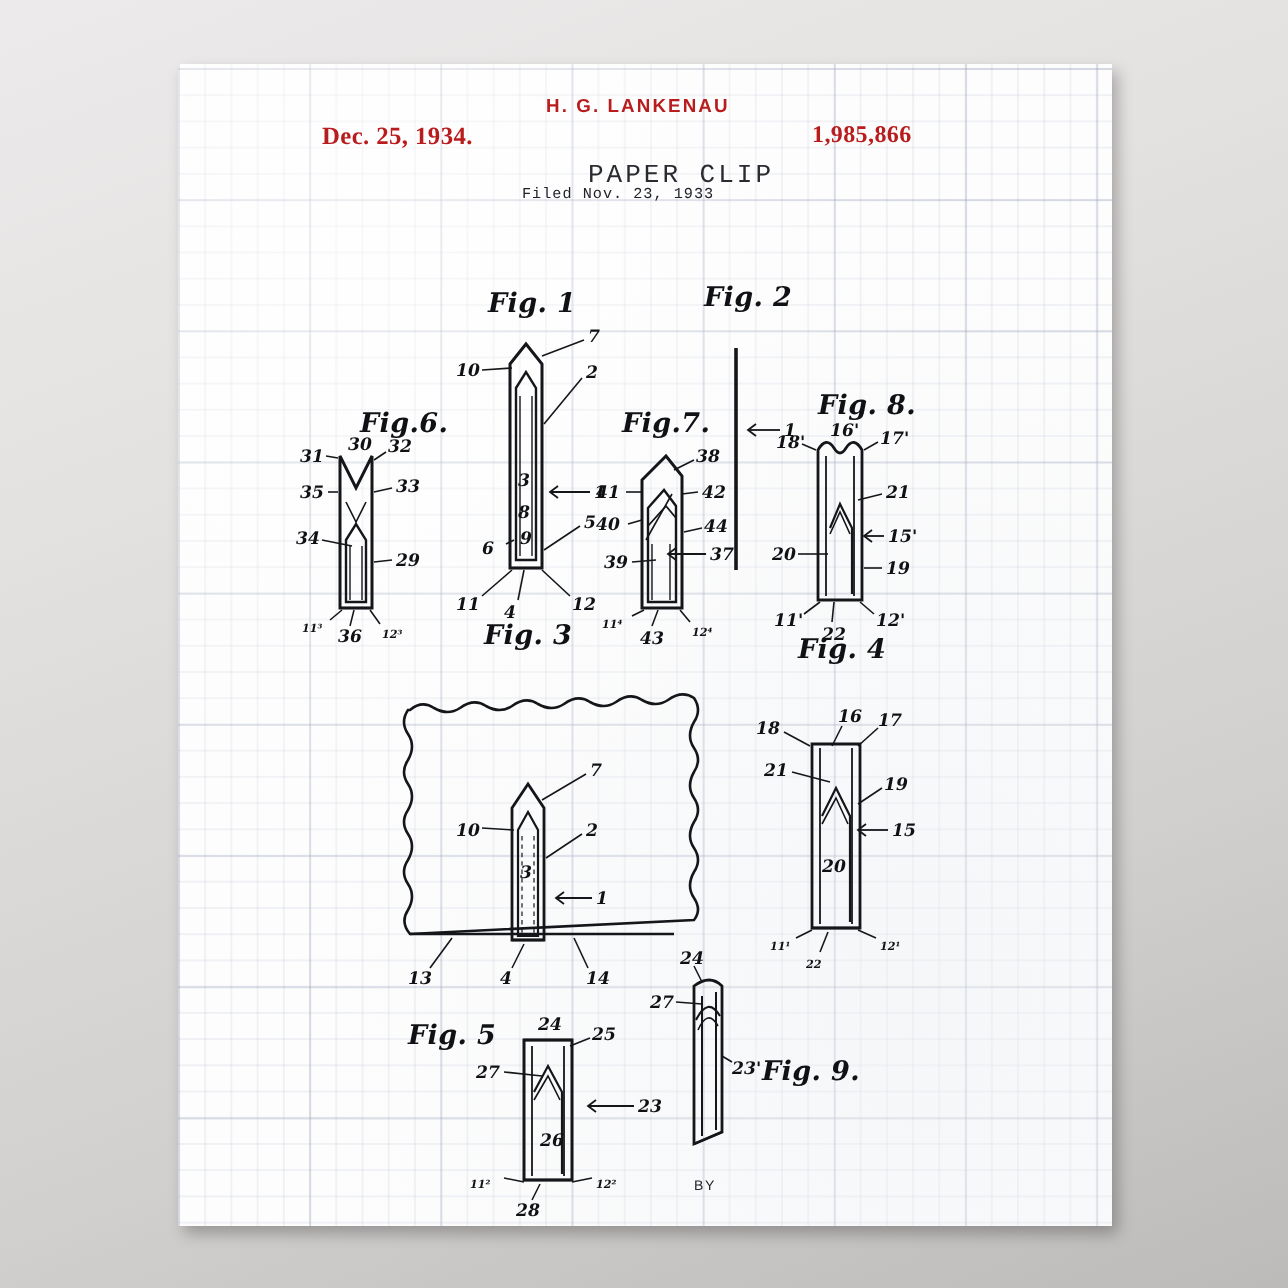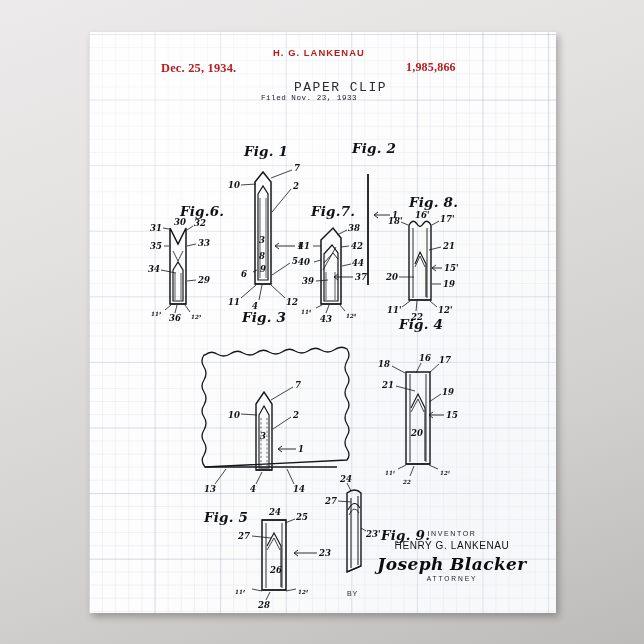--- a/index.html
+++ b/index.html
@@ -67,26 +67,20 @@
   <div id="poster">
     <div id="grid"></div>
     <div id="paper-tex"></div>
 
     <div class="hdr" id="hdr-date">Dec. 25, 1934.</div>
     <div class="hdr" id="hdr-name">H. G. LANKENAU</div>
     <div class="hdr" id="hdr-num">1,985,866</div>
     <div class="hdr" id="hdr-title">PAPER CLIP</div>
     <div class="hdr" id="hdr-filed">Filed Nov. 23, 1933</div>
 
-    <div id="sig">
-      <div class="sig-inventor">INVENTOR</div>
-      <div class="sig-name">HENRY G. LANKENAU</div>
-      <div class="sig-script">Joseph Blacker</div>
-      <div class="sig-atty">ATTORNEY</div>
-    </div>
     <div id="sig-by">BY</div>
 
     <svg id="drawing" viewBox="0 0 467 581">
 
       <g>
         <text class="figlbl" x="155" y="124">Fig. 1</text>
 
         <path class="ln" stroke-width="1.5" d="M166,150 L174,140 L182,150 L182,252 L166,252 Z"></path>
 
         <path class="ln" stroke-width="1.2" d="M169,162 L174,154 L179,162 L179,248 L169,248 Z"></path>

